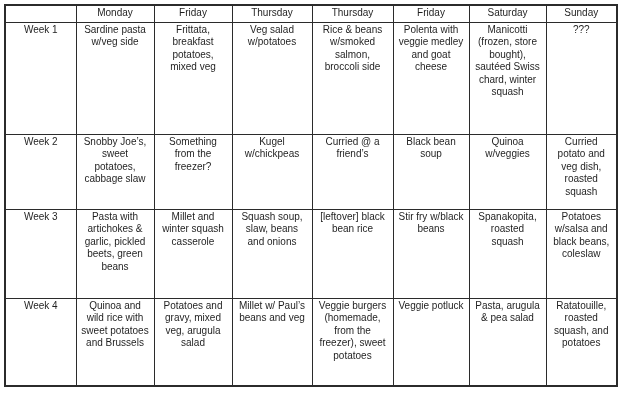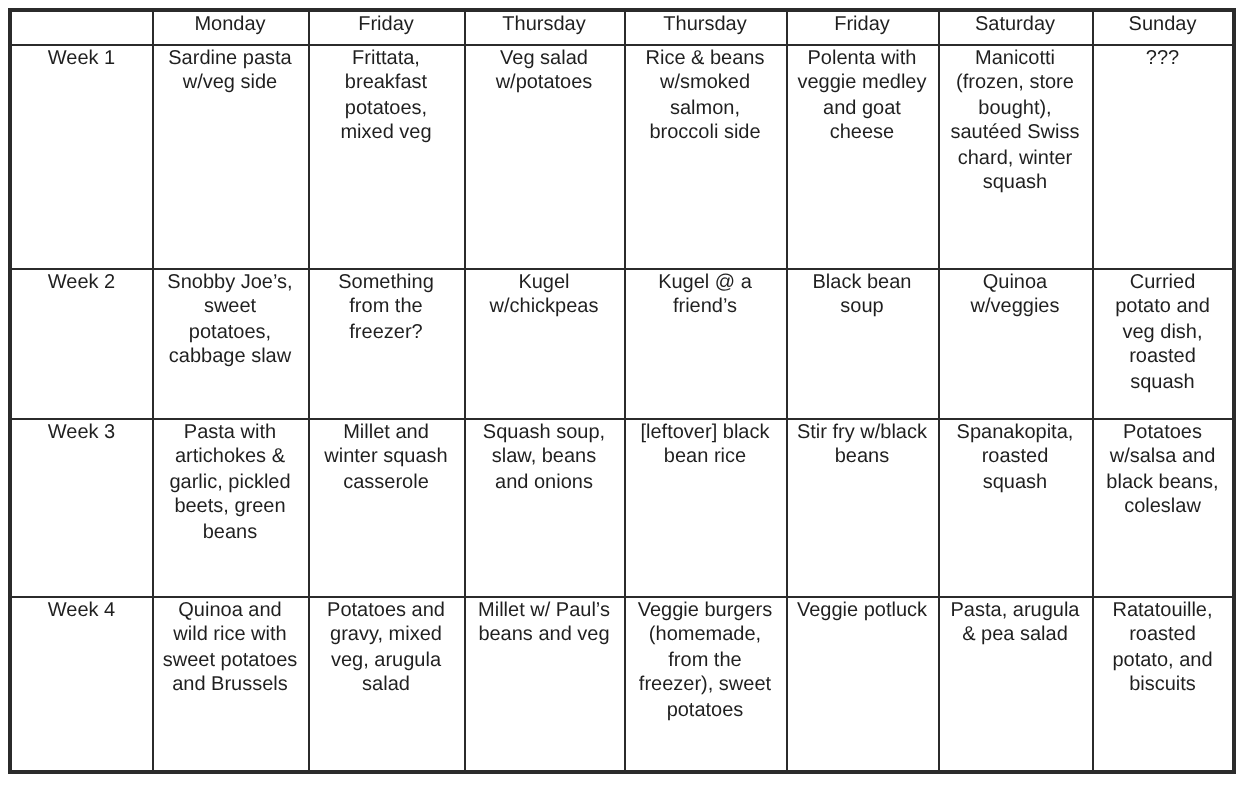--- a/index.html
+++ b/index.html
@@ -80,21 +80,21 @@
         <td>Rice &amp; beans w/smoked salmon, broccoli side</td>
         <td>Polenta with veggie medley and goat cheese</td>
         <td>Manicotti (frozen, store bought), sautéed Swiss chard, winter squash</td>
         <td>???</td>
       </tr>
       <tr style="height:75px">
         <td class="week-label">Week 2</td>
         <td>Snobby Joe’s, sweet potatoes, cabbage slaw</td>
         <td>Something from the freezer?</td>
         <td>Kugel w/chickpeas</td>
-        <td>Kugel @ a friend’s</td>
+        <td>Curried @ a friend’s</td>
         <td>Black bean soup</td>
         <td>Quinoa w/veggies</td>
         <td>Curried potato and veg dish, roasted squash</td>
       </tr>
       <tr style="height:89px">
         <td class="week-label">Week 3</td>
         <td>Pasta with artichokes &amp; garlic, pickled beets, green beans</td>
         <td>Millet and winter squash casserole</td>
         <td>Squash soup, slaw, beans and onions</td>
         <td>[leftover] black bean rice</td>
@@ -103,17 +103,17 @@
         <td>Potatoes w/salsa and black beans, coleslaw</td>
       </tr>
       <tr style="height:88px">
         <td class="week-label">Week 4</td>
         <td>Quinoa and wild rice with sweet potatoes and Brussels</td>
         <td>Potatoes and gravy, mixed veg, arugula salad</td>
         <td>Millet w/ Paul’s beans and veg</td>
         <td>Veggie burgers (homemade, from the freezer), sweet potatoes</td>
         <td>Veggie potluck</td>
         <td>Pasta, arugula &amp; pea salad</td>
-        <td>Ratatouille, roasted potato, and biscuits</td>
+        <td>Ratatouille, roasted squash, and potatoes</td>
       </tr>
     </tbody>
   </table>
 </div>
 
 </body></html>

